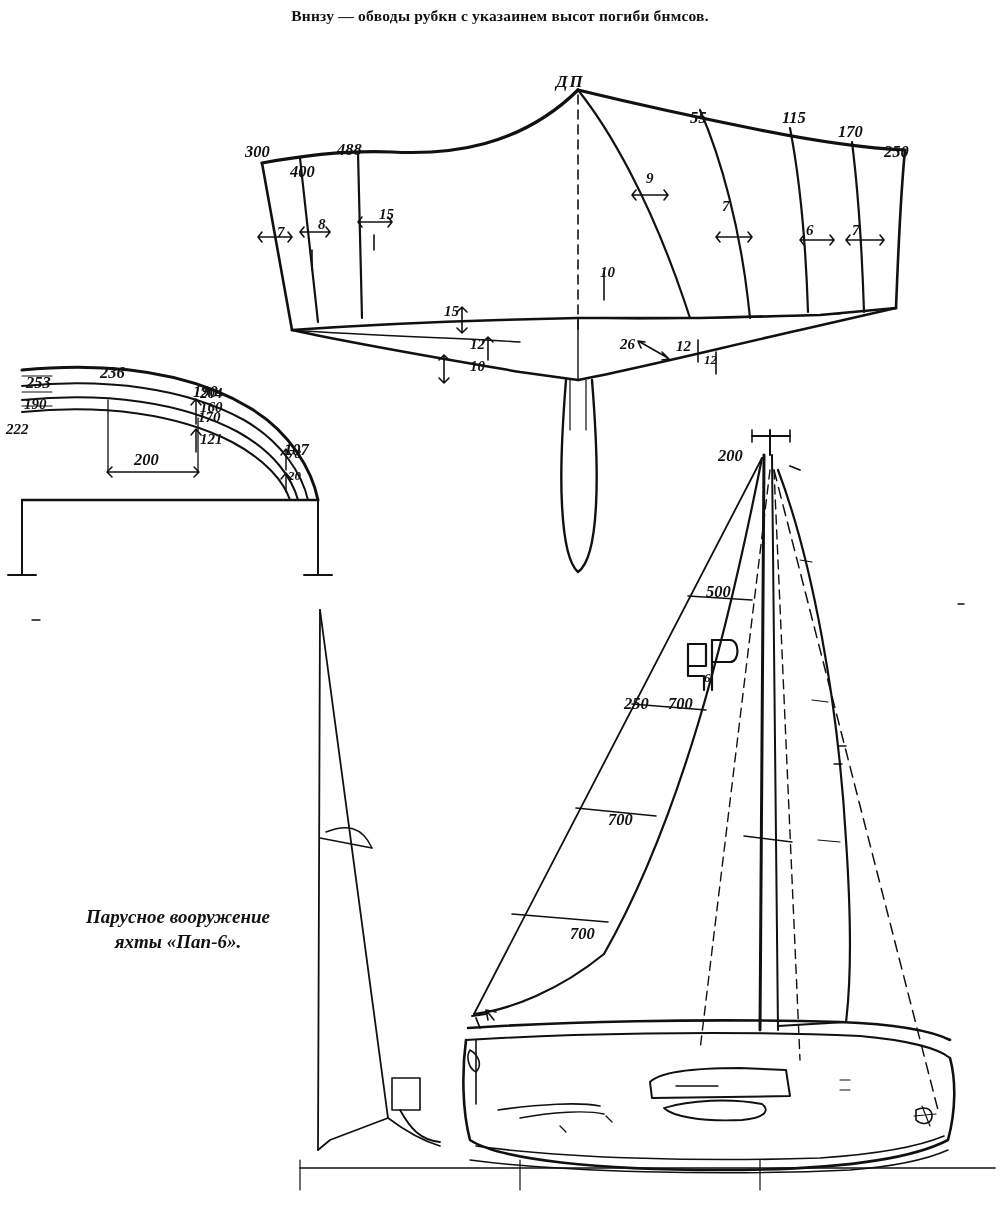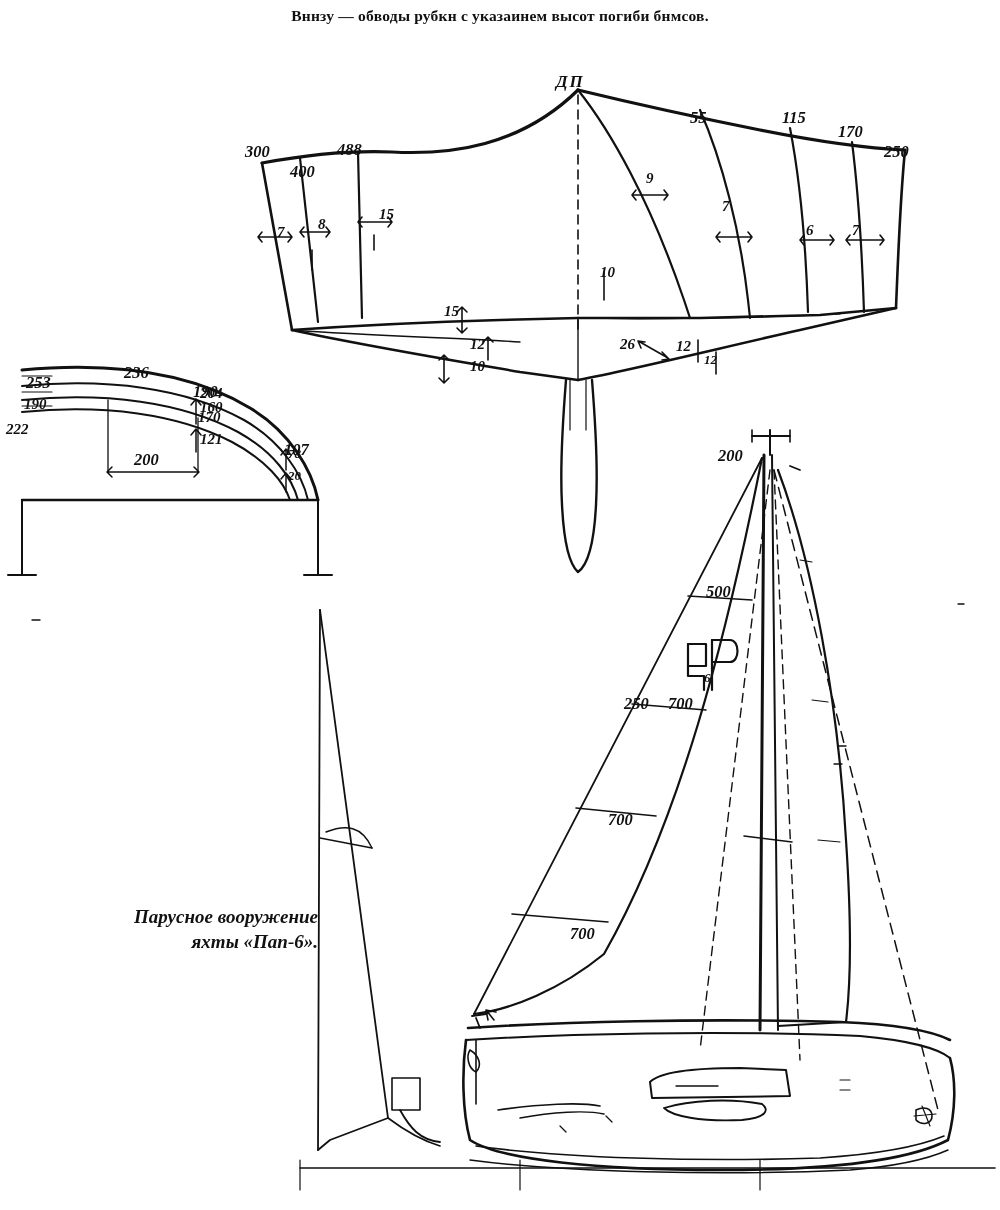--- a/index.html
+++ b/index.html
@@ -32,21 +32,21 @@
     font-weight: bold;
     letter-spacing: 0.2px;
     line-height: 1.28;
   }
   .caption-block .line2 { display:block; }
   .fig-title {
     position: absolute;
     left: 38px;
     top: 905px;
     width: 280px;
-    text-align: right;
+    text-align: center;
     font-family: "Liberation Serif", serif;
     font-style: italic;
     font-size: 19px;
     font-weight: bold;
     line-height: 1.3;
   }
   .num {
     position: absolute;
     font-family: "Liberation Serif", serif;
     font-style: italic;
@@ -262,21 +262,21 @@
 
 <div class="num" style="left:444px; top:303px;">15</div>
 <div class="num" style="left:470px; top:336px;">12</div>
 <div class="num" style="left:470px; top:358px;">10</div>
 <div class="num" style="left:600px; top:264px;">10</div>
 <div class="num" style="left:620px; top:336px;">26</div>
 <div class="num" style="left:676px; top:338px;">12</div>
 <div class="num sm" style="left:704px; top:352px;">12</div>
 
 <div class="num lg" style="left:26px; top:373px;text-align:right;">253</div>
-<div class="num lg" style="left:124px; top:363px;">236</div>
+<div class="num lg" style="left:100px; top:363px;">236</div>
 <div class="num lg" style="left:193px; top:382px;">190</div>
 <div class="num lg" style="left:284px; top:424px;margin-top:16px;">107</div>
 
 <div class="num" style="left:6px; top:377px;margin-top:44px;">222</div>
 <div class="num" style="left:24px; top:396px;">190</div>
 
 <div class="num" style="left:200px; top:385px;">204</div>
 <div class="num" style="left:198px; top:409px;">170</div>
 <div class="num" style="left:200px; top:399px;">160</div>
 <div class="num" style="left:200px; top:431px;">121</div>

